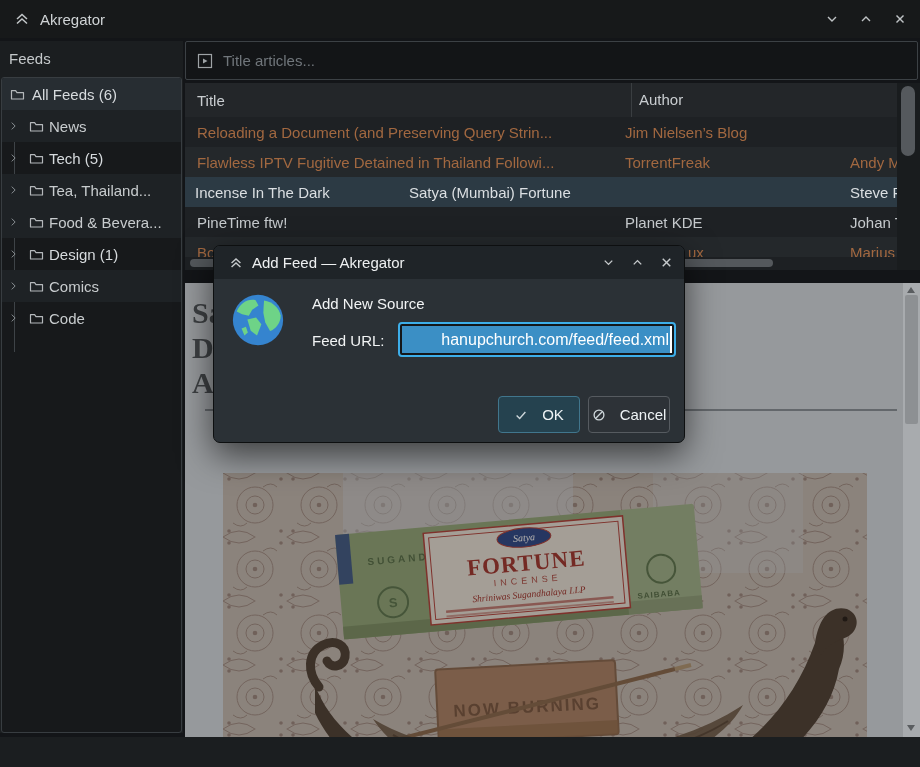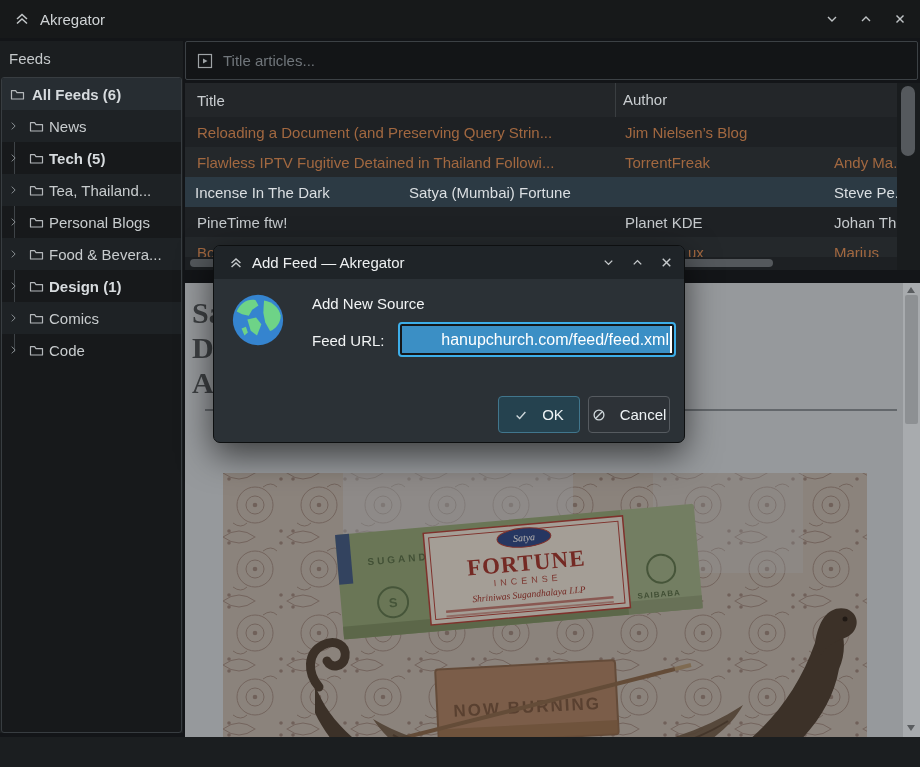--- a/index.html
+++ b/index.html
@@ -25,38 +25,38 @@
   .win-btn{width:24px;height:24px;display:flex;align-items:center;justify-content:center;cursor:default;}
 
   
   .sidebar{left:0;top:41px;width:183px;height:692px;background:var(--panel-bg);}
   .sidebar-header{height:36px;line-height:36px;padding-left:9px;color:#c5c9cb;}
   .feed-tree{position:absolute;left:1px;top:36px;width:181px;height:656px;
     border:1px solid #383d41;border-radius:3px;background:#17191b;overflow:hidden;list-style:none;}
   .feed-tree li{height:32px;display:flex;align-items:center;white-space:nowrap;overflow:hidden;position:relative;}
   .feed-tree li.alt{background:#1e2225;}
   .feed-tree li.root{background:#272d32;}
-  .feed-tree li.bold .tree-label{font-weight:bold;color:#d7dbde;}
+  .feed-tree li.bold .tree-label{font-weight:normal;color:#d7dbde;}
   .tree-chevron{margin-left:6px;color:#8d9296;flex:0 0 12px;}
   .tree-folder{color:#b4b8bb;flex:0 0 15px;margin-left:9px;margin-right:5px;}
   li.root .tree-folder{margin-left:8px;margin-right:7px;}
   .tree-label{color:#c8ccce;}
   .tree-line{position:absolute;left:12px;top:32px;height:242px;border-left:1px solid #3e4347;}
 
   
   .searchbar{left:185px;top:41px;width:733px;height:39px;background:#131517;border:1px solid #3c4145;border-radius:2px;display:flex;align-items:center;}
   .search-filter{margin-left:11px;color:#9ea3a6;}
   .search-placeholder{margin-left:10px;color:#70767b;}
 
   
   .list-pane{left:185px;top:83px;width:735px;height:187px;background:#1d2023;overflow:hidden;}
   .lrow{display:flex;align-items:center;height:30px;}
   .c-title{width:430px;padding-left:12px;overflow:hidden;white-space:nowrap;}
   .c-feed{width:212px;padding-left:10px;overflow:hidden;white-space:nowrap;}
-  .c-author{flex:1;padding-left:7px;overflow:hidden;white-space:nowrap;}
+  .c-author{flex:1;padding-left:7px;overflow:hidden;white-space:nowrap;margin-left:16px;}
   .list-header{position:absolute;left:0;top:0;width:735px;height:34px;background:#232629;color:#c9cdd0;}
   .list-header .lrow{height:34px;}
   .list-header .c-feed,.list-header .c-author{border-left:1px solid #3a3e41;height:34px;line-height:34px;}
   .list-rows{position:absolute;left:0;top:34px;width:735px;height:140px;overflow:hidden;}
   .lrow.r-a{background:#1e2124;}
   .lrow.r-b{background:#24282b;}
   .lrow.unread .cell{color:var(--unread-text);}
   .lrow.read .cell{color:#c6cacd;}
   .lrow.selected{background:var(--selected-row-bg);}
   .lrow.selected .cell{color:#dbdfe2;}
@@ -179,33 +179,20 @@
           <svg width="12" height="12" viewBox="0 0 16 16">
             <polyline points="5,3.5 9.5,8 5,12.5" fill="none" stroke="currentColor" stroke-width="1.3"></polyline>
           </svg>
         </span>
       <span class="tree-folder">
           <svg width="15" height="15" viewBox="0 0 15 15">
             <path d="M1.5 12 v-8.3 h4.1 l1.4 2 h6.5 v6.3 z" fill="none" stroke="currentColor" stroke-width="1.2" stroke-linejoin="round"></path>
           </svg>
         </span>
       <span class="tree-label">Tea, Thailand...</span>
-    </li>
-    <li>
-      <span class="tree-chevron">
-          <svg width="12" height="12" viewBox="0 0 16 16">
-            <polyline points="5,3.5 9.5,8 5,12.5" fill="none" stroke="currentColor" stroke-width="1.3"></polyline>
-          </svg>
-        </span>
-      <span class="tree-folder">
-          <svg width="15" height="15" viewBox="0 0 15 15">
-            <path d="M1.5 12 v-8.3 h4.1 l1.4 2 h6.5 v6.3 z" fill="none" stroke="currentColor" stroke-width="1.2" stroke-linejoin="round"></path>
-          </svg>
-        </span>
-      <span class="tree-label">Personal Blogs</span>
     </li>
     <li class="alt">
       <span class="tree-chevron">
           <svg width="12" height="12" viewBox="0 0 16 16">
             <polyline points="5,3.5 9.5,8 5,12.5" fill="none" stroke="currentColor" stroke-width="1.3"></polyline>
           </svg>
         </span>
       <span class="tree-folder">
           <svg width="15" height="15" viewBox="0 0 15 15">
             <path d="M1.5 12 v-8.3 h4.1 l1.4 2 h6.5 v6.3 z" fill="none" stroke="currentColor" stroke-width="1.2" stroke-linejoin="round"></path>

